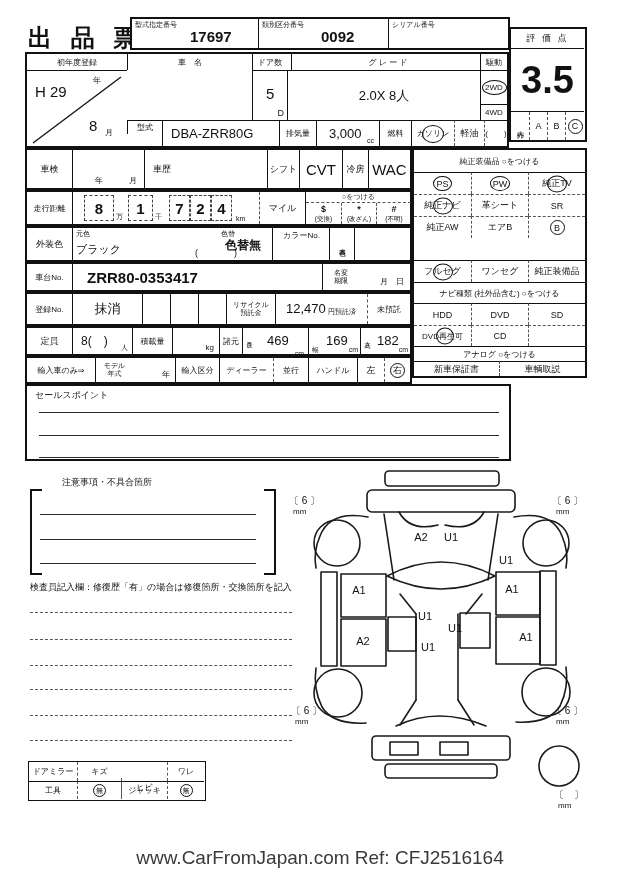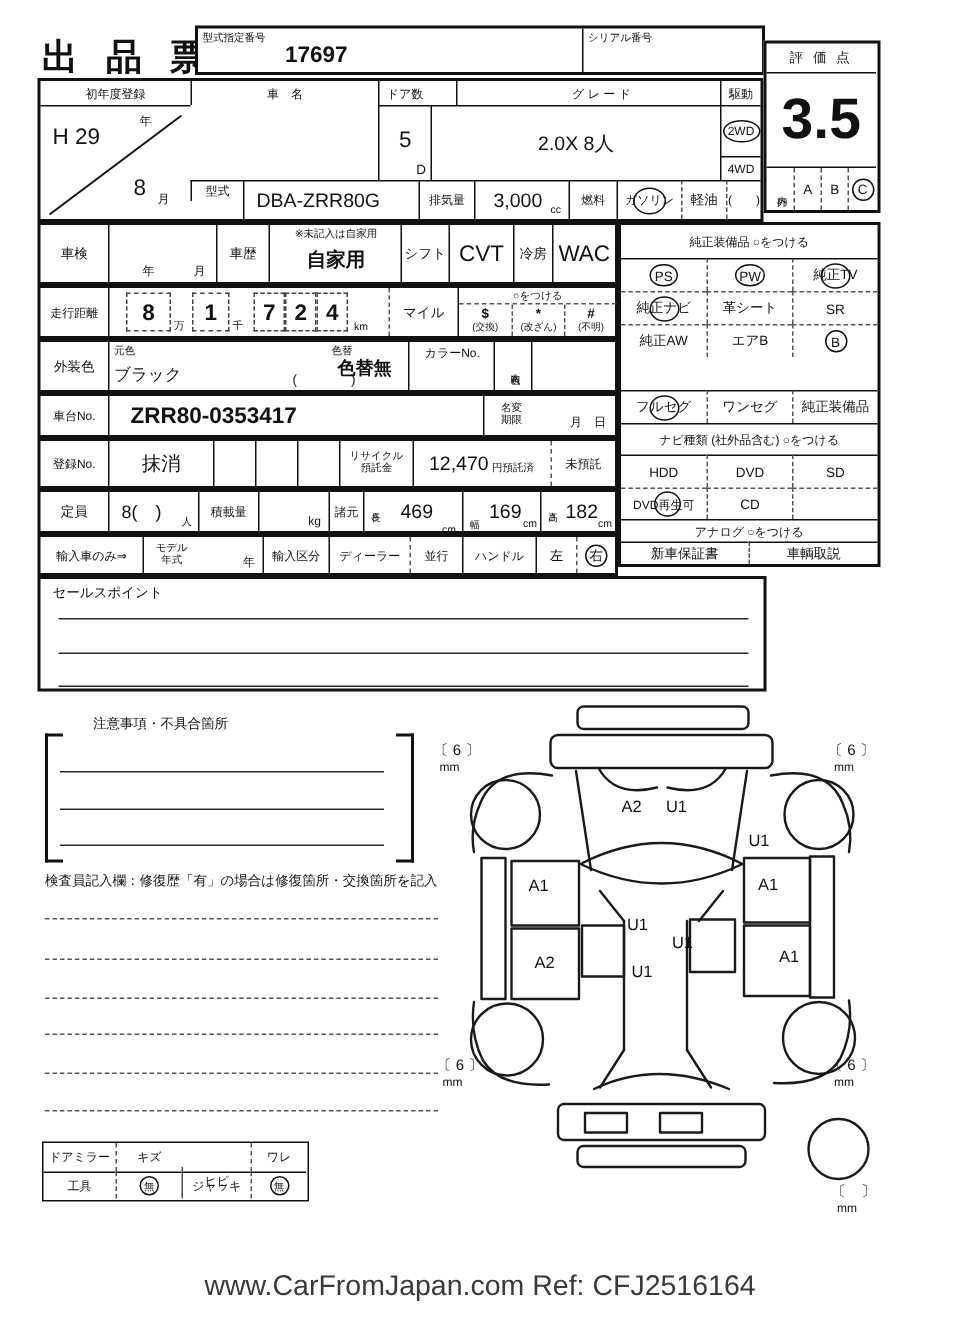--- a/index.html
+++ b/index.html
@@ -36,20 +36,24 @@
 </head>
 <body>
 
 <div class="a b" style="left:28px;top:22px;font-size:24px;letter-spacing:6px">出 品 票</div>
 
 <div class="bx" style="left:130px;top:17px;width:380px;height:33px">
   <div class="a" style="left:0;top:0;width:126px;height:29px">
     <span class="a s7" style="left:3px;top:1px">型式指定番号</span>
     <span class="a s15 b" style="left:58px;top:9px">17697</span>
   </div>
+  <div class="a bl" style="left:126px;top:0;width:130px;height:29px">
+    <span class="a s7" style="left:3px;top:1px">類別区分番号</span>
+    <span class="a s15 b" style="left:62px;top:9px">0092</span>
+  </div>
   <div class="a bl" style="left:256px;top:0;width:120px;height:29px">
     <span class="a s7" style="left:3px;top:1px">シリアル番号</span>
     <span class="a s15 b" style="left:60px;top:9px"></span>
   </div>
 </div>
 
 <div class="bx" style="left:509px;top:27px;width:78px;height:115px;border-width:2.5px">
   <div class="a c s9 bt" style="left:0;top:0;width:73px;height:20px;border-top:none;border-bottom:1.5px solid #111;letter-spacing:2px">評 価 点</div>
   <div class="a c b" style="left:0;top:20px;width:73px;height:62px;font-size:38px">3.5</div>
   <div class="a" style="left:0;top:82px;width:73px;height:28px;border-top:1.5px solid #111">
@@ -62,21 +66,21 @@
       <span class="circ s9">C</span>
     </div>
   </div>
 </div>
 
 <div class="bx" style="left:25px;top:52px;width:484px;height:96px">
 
   <div class="a c s8" style="left:0;top:0;width:100px;height:16px">初年度登録</div>
   <div class="a c s8 bl" style="left:100px;top:0;width:125px;height:16px">車　名</div>
   <div class="a c s8 bl" style="left:225px;top:0;width:35px;height:16px">ドア数</div>
-  <div class="a c s8 bl" style="left:277px;top:0;width:193px;height:16px">グ レ ー ド</div>
+  <div class="a c s8 bl" style="left:264px;top:0;width:193px;height:16px">グ レ ー ド</div>
   <div class="a c s8 bl" style="left:453px;top:0;width:27px;height:16px">駆動</div>
 
   <div class="a bt" style="left:0;top:16px;width:100px;height:76px">
     <svg class="a" style="left:0;top:0" width="100" height="76">
       <line x1="6" y1="72" x2="94" y2="6" stroke="#111" stroke-width="1.3"></line>
     </svg>
     <span class="a s15" style="left:8px;top:12px">H 29</span>
     <span class="a s8" style="left:66px;top:4px">年</span>
     <span class="a s15" style="left:62px;top:46px">8</span>
     <span class="a s8" style="left:78px;top:56px">月</span>
@@ -108,24 +112,20 @@
   <div class="a c s8 bld bt" style="left:457px;top:66px;width:23px;height:26px">(　　)</div>
 </div>
 
 <div class="bx" style="left:25px;top:148px;width:387px;height:42px">
   <div class="a c s9" style="left:0;top:0;width:45px;height:38px">車検</div>
   <div class="a bl" style="left:45px;top:0;width:72px;height:38px">
     <span class="a s8" style="left:22px;bottom:2px">年</span>
     <span class="a s8" style="right:7px;bottom:2px">月</span>
   </div>
   <div class="a c s9 bl" style="left:117px;top:0;width:35px;height:38px">車歴</div>
-  <div class="a bl" style="left:152px;top:0;width:88px;height:38px">
-    <div class="a c s7" style="left:0;top:1px;width:88px;height:10px">※未記入は自家用</div>
-    <div class="a c s13 b" style="left:0;top:12px;width:88px;height:22px">自家用</div>
-  </div>
   <div class="a c s9 bl" style="left:240px;top:0;width:32px;height:38px">シフト</div>
   <div class="a c s15 bl" style="left:272px;top:0;width:43px;height:38px">CVT</div>
   <div class="a c s9 bl" style="left:315px;top:0;width:26px;height:38px">冷房</div>
   <div class="a c s15 bl" style="left:341px;top:0;width:42px;height:38px">WAC</div>
 </div>
 
 <div class="bx" style="left:25px;top:190px;width:387px;height:36px">
   <div class="a c s8" style="left:0;top:0;width:45px;height:32px">走行距離</div>
   <div class="a bl" style="left:45px;top:0;width:187px;height:32px">
     <div class="dbox" style="left:11px;top:3px;width:30px;height:26px">8</div>

